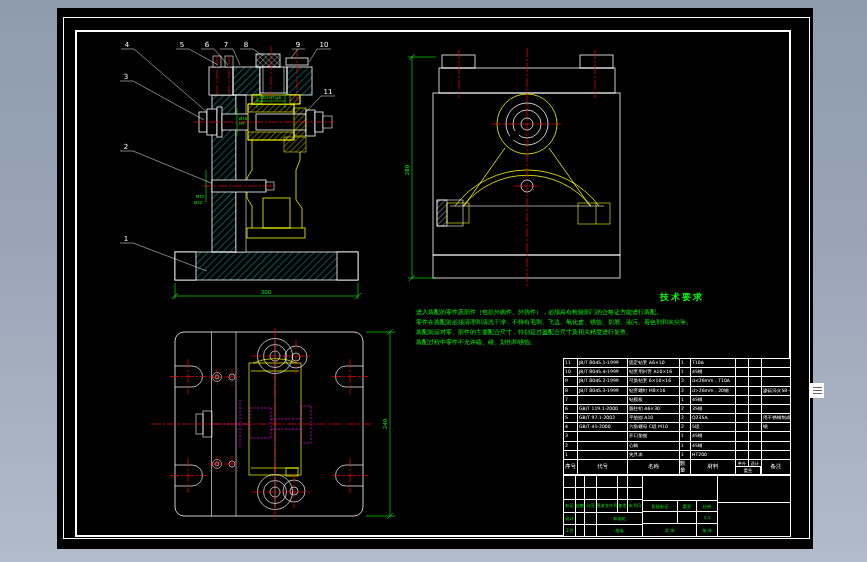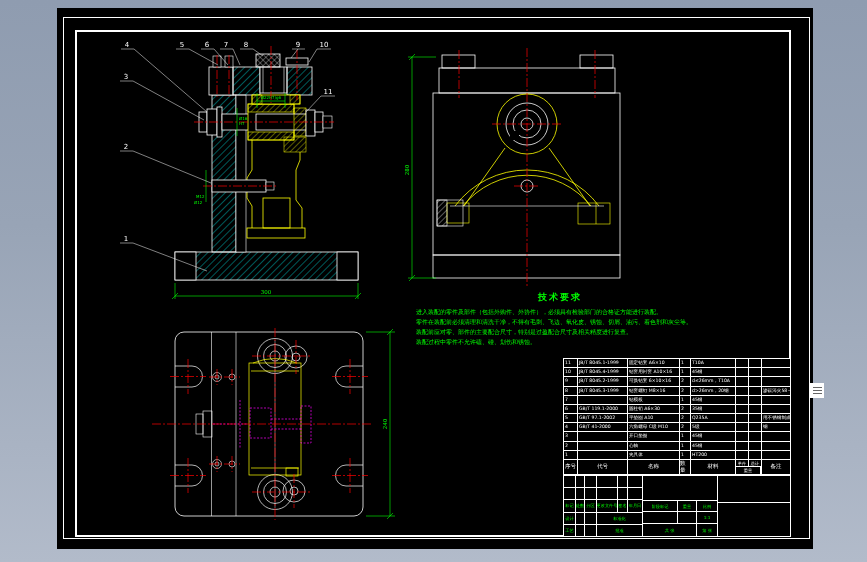--- a/index.html
+++ b/index.html
@@ -8,21 +8,21 @@
   .stage{position:relative;width:867px;height:562px;
          background:linear-gradient(180deg,#8f9cb0 0%,#98a4b6 40%,#b2bbca 100%);}
   .sheet{position:absolute;left:57px;top:8px;width:756px;height:541px;background:#000;}
   .border-outer{position:absolute;left:63px;top:17px;width:747px;height:522px;
                 border:1px solid #fff;box-sizing:border-box;}
   .border-inner{position:absolute;left:75px;top:30px;width:716px;height:507px;
                 border:2px solid #fff;box-sizing:border-box;}
   svg.lines{position:absolute;left:0;top:0;}
   
   .techreq{position:absolute;left:416px;top:291px;width:288px;color:#00ff00;}
-  .techreq .tr-title{text-align:center;font-size:9px;font-weight:bold;letter-spacing:2px;margin-bottom:3px;}
+  .techreq .tr-title{text-align:right;font-size:9px;font-weight:bold;letter-spacing:2px;margin-bottom:3px;}
   .techreq .tr-line{font-size:6px;line-height:10px;white-space:nowrap;}
   
   .bom{position:absolute;left:563px;top:358px;width:228px;height:117px;
        display:grid;grid-template-columns:13px 49px 51px 10px 44px 12px 12px 28px;
        grid-template-rows:repeat(11,1fr) 14px;gap:1px;background:#fff;
        border:1px solid #fff;box-sizing:border-box;}
   .bom .c{background:#000;color:#fff;font-size:4.6px;line-height:8px;
           overflow:hidden;white-space:nowrap;padding-left:1px;}
   .bom .hc{background:#000;color:#fff;font-size:5.5px;display:flex;align-items:center;justify-content:center;overflow:hidden;}
   .bom .wsub{display:flex;flex-direction:column;align-items:stretch;justify-content:stretch;padding:0;}

